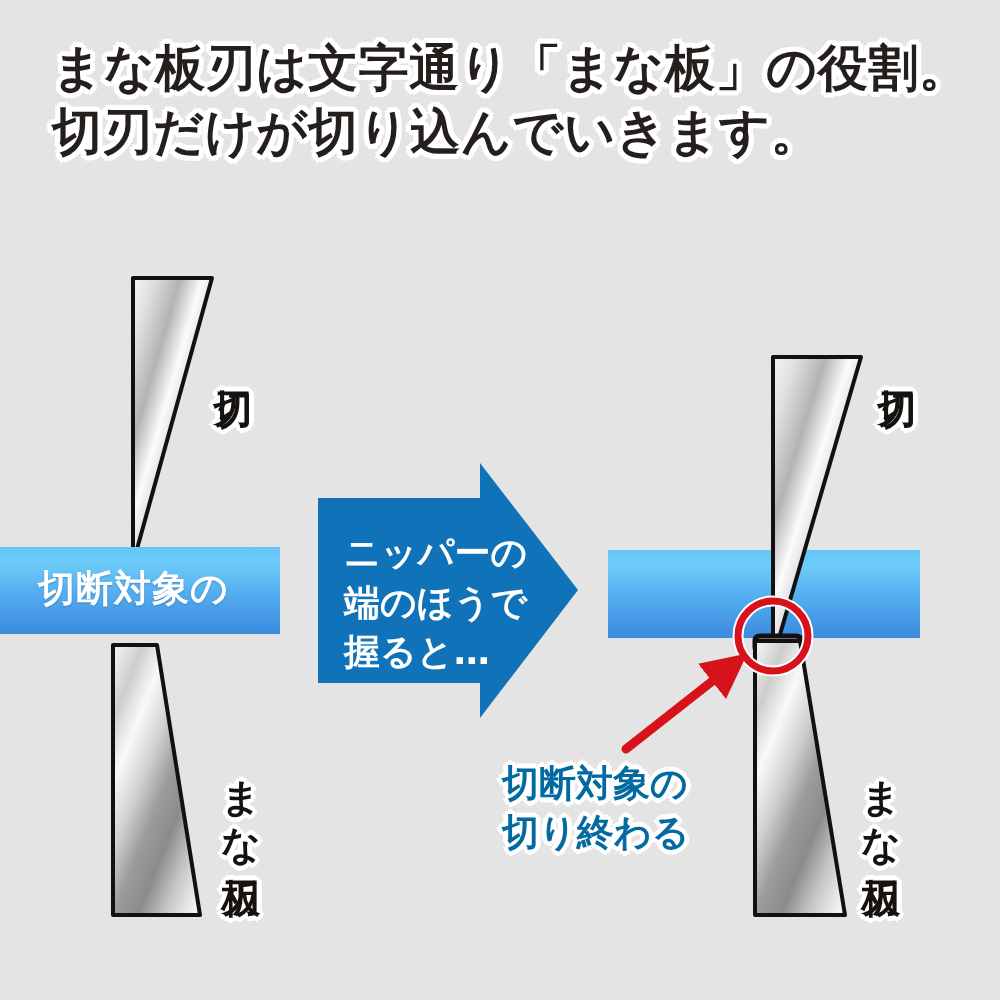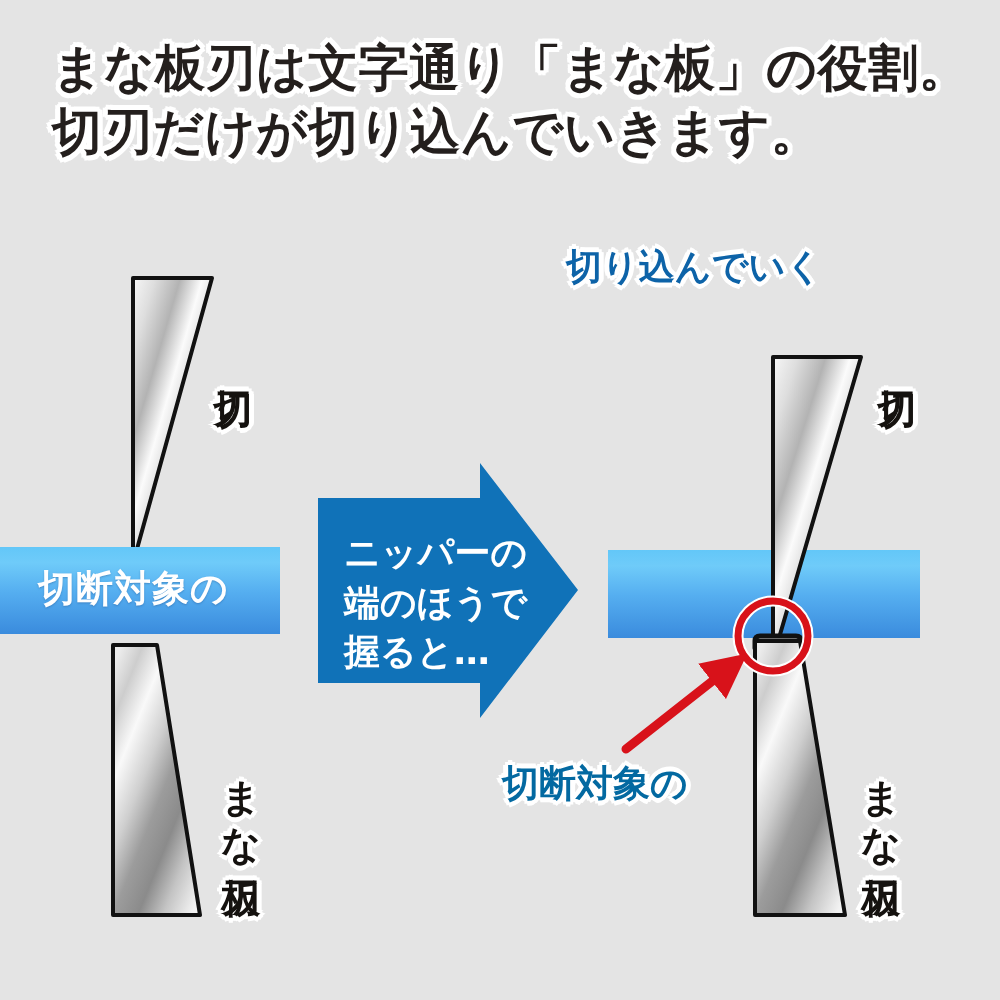--- a/index.html
+++ b/index.html
@@ -203,23 +203,23 @@
 
   <div id="bar-left-text">切断対象の</div>
 
   <div id="arrow-text">
     <div>ニッパーの</div>
     <div>端のほうで</div>
     <div>握ると…</div>
   </div>
 
   <div id="top-right-note">
-    <div>切り込んでいく</div>
   </div>
 
   <div class="lbl lbl-black vert" id="lbl-kiriha-right">切刃</div>
   <div class="lbl lbl-black vert" id="lbl-manaita-right">まな板刃</div>
 
   <div id="red-note">
     <div>切断対象の</div>
+    <div>切り終わる</div>
   </div>
 
 </div>
 
 </body></html>

